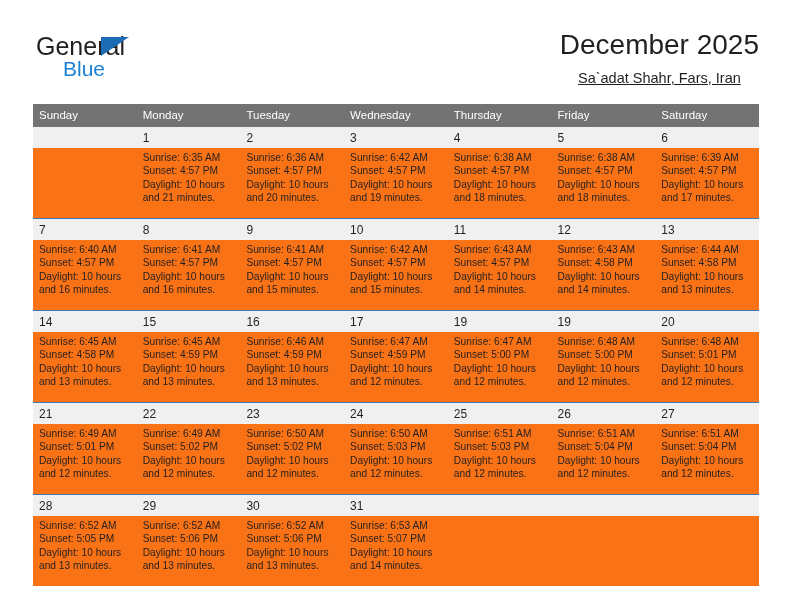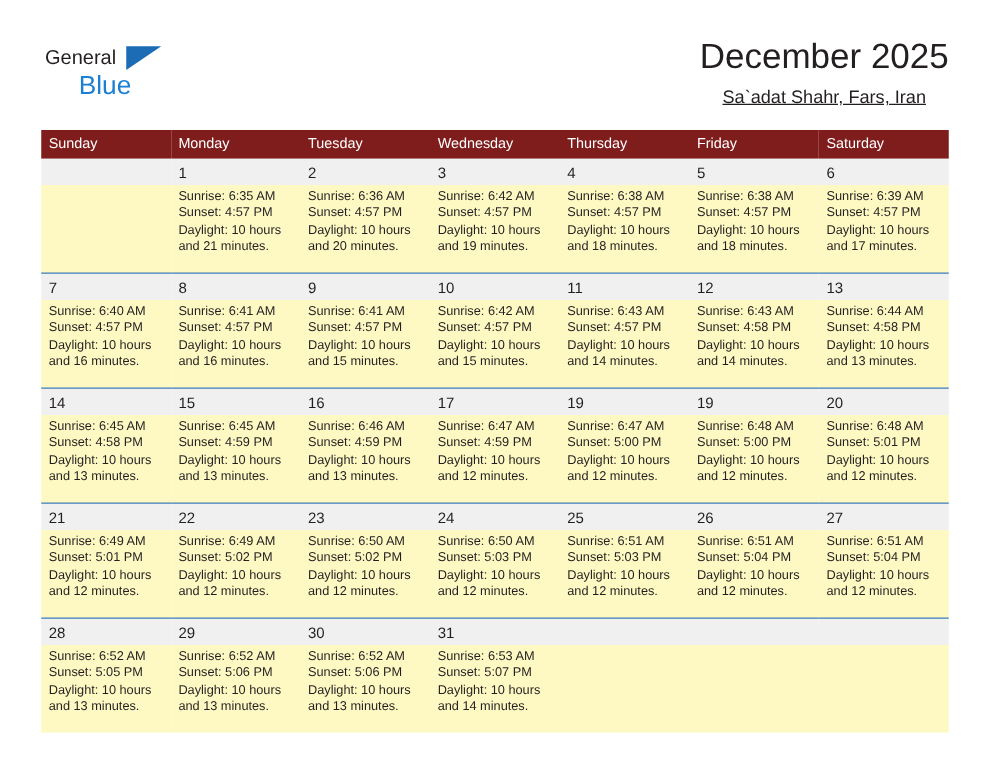--- a/index.html
+++ b/index.html
@@ -33,21 +33,21 @@
     position: absolute;
     left: 3px;
     top: 6px;
     width: 130px;
     height: 50px;
   }
   .logo-general {
     position: absolute;
     left: 0;
     top: 0;
-    font-size: 16px;
+    font-size: 25px;
     letter-spacing: 0px;
     color: #231f20;
     line-height: 25px;
     font-family: "Liberation Sans", sans-serif;
   }
   .logo-tri {
     position: absolute;
     left: 65px;
     top: 3px;
     width: 0;
@@ -89,21 +89,21 @@
   
   .calendar {
     position: absolute;
     left: 33px;
     top: 104px;
     width: 726px;
     border-collapse: collapse;
     table-layout: fixed;
   }
   .calendar th {
-    background: #7f1d1d;
+    background: #737373;
     color: #ffffff;
     font-size: 11.5px;
     font-weight: normal;
     text-align: left;
     padding: 5px 0 5px 6px;
     height: 13px;
     line-height: 13px;
   }
   .daynum-row td {
     background: #f0f0f0;
@@ -111,21 +111,21 @@
     color: #231f20;
     padding: 4px 0 3px 6px;
     line-height: 14px;
     vertical-align: top;
     border-top: 1px solid #3a7cbe;
   }
   .week-first .daynum-row td {
     border-top: none;
   }
   .info-row td {
-    background: #fef9c3;
+    background: #f97316;
     font-size: 10.2px;
     color: #231f20;
     padding: 3px 6px 10px 6px;
     line-height: 13.4px;
     vertical-align: top;
     height: 57px;
   }
   .info-row td div {
     white-space: nowrap;
   }

